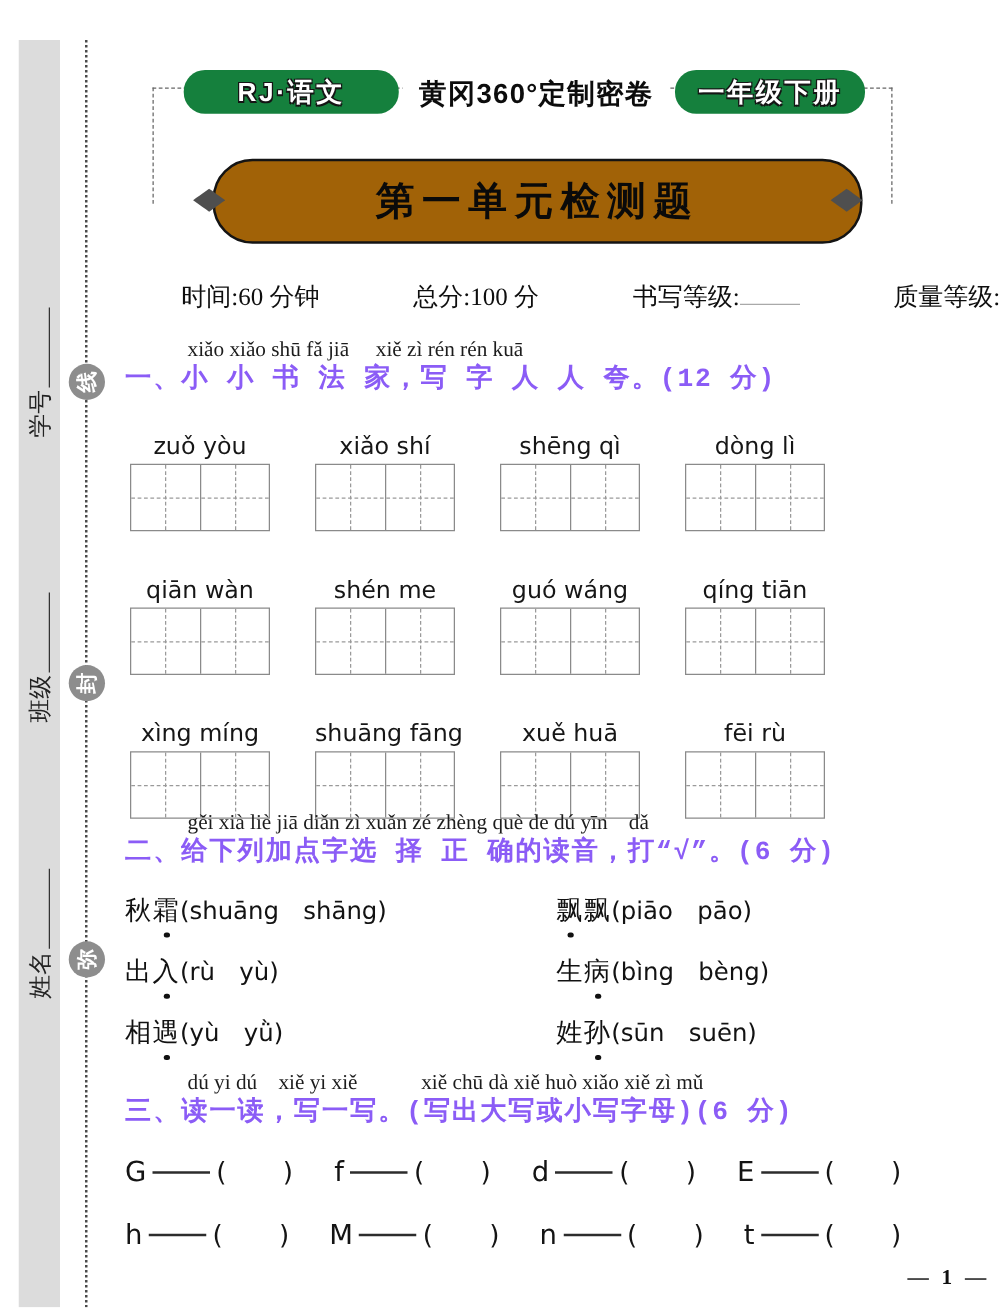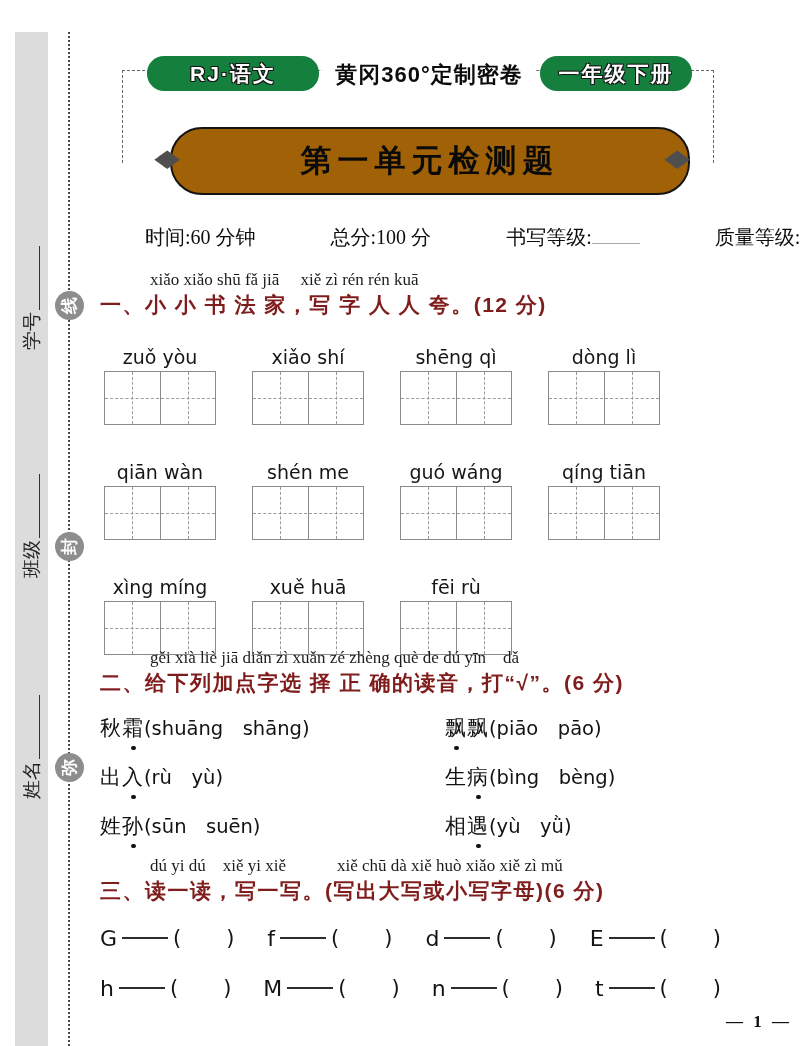--- a/index.html
+++ b/index.html
@@ -40,22 +40,22 @@
   
   .info{position:absolute;left:100px;top:224px;width:662px;display:flex;align-items:flex-end;
         font-size:20px;color:#0e0e0e;white-space:nowrap;}
   .info .seg{margin-right:30px;margin-left:45px;}
   .blank{display:inline-block;width:48px;height:16px;border-bottom:1.5px solid #a9a9a9;}
   .blank.wide{width:54px;}
 
   
   .pinyin{font-family:Liberation Serif, serif;font-size:17px;color:#1c1c1c;
           white-space:nowrap;line-height:20px;}
-  .sec-title{font-family:Liberation Sans, sans-serif;font-weight:bold;font-size:21px;
-             letter-spacing:1.5px;line-height:30px;color:#7f1d1d;white-space:nowrap;}
+  .sec-title{font-family:Liberation Mono, monospace;font-weight:bold;font-size:21px;
+             letter-spacing:1.5px;line-height:30px;color:#8b5cf6;white-space:nowrap;}
   .indent{margin-left:50px;}
 
   
   .s1{position:absolute;left:100px;top:270px;width:660px;}
   .s1-grid{display:grid;grid-template-columns:repeat(4,112px);column-gap:54px;row-gap:24px;
            margin-top:26px;margin-left:4px;gap:36px;}
   .word .py{height:22px;margin-bottom:3px;text-align:center;white-space:nowrap;
             font-family:"DejaVu Sans","Liberation Sans",sans-serif;font-size:19px;color:#161616;}
   .tianbox{position:relative;display:flex;width:112px;height:54px;border:1px solid #8a8a8a;box-sizing:border-box;background:#fff;}
   .tianbox .cell{position:relative;flex:1;}
@@ -195,20 +195,27 @@
           </div>
         </div>
       <div class="word">
           <div class="py">xìng míng</div>
           <div class="tianbox">
             <div class="cell"></div>
             <div class="cell"></div>
           </div>
         </div>
       <div class="word">
+          <div class="py">shuāng fāng</div>
+          <div class="tianbox">
+            <div class="cell"></div>
+            <div class="cell"></div>
+          </div>
+        </div>
+      <div class="word">
           <div class="py">xuě huā</div>
           <div class="tianbox">
             <div class="cell"></div>
             <div class="cell"></div>
           </div>
         </div>
       <div class="word">
           <div class="py">fēi rù</div>
           <div class="tianbox">
             <div class="cell"></div>
@@ -219,22 +226,22 @@
   </div>
 
   <div class="s2">
     <div class="pinyin indent">gěi xià liè jiā diǎn zì xuǎn zé zhèng què de dú yīn　dǎ</div>
     <div class="sec-title">二、给下列加点字选 择 正 确的读音，打“√”。(6 分)</div>
     <div class="s2-grid">
       <div class="s2-item"><span class="hz"><span>秋</span><span class="dotchar">霜</span><span></span></span><span class="opts">(shuāng　shāng)</span></div>
       <div class="s2-item"><span class="hz"><span></span><span class="dotchar">飘</span><span>飘</span></span><span class="opts">(piāo　pāo)</span></div>
       <div class="s2-item"><span class="hz"><span>出</span><span class="dotchar">入</span><span></span></span><span class="opts">(rù　yù)</span></div>
       <div class="s2-item"><span class="hz"><span>生</span><span class="dotchar">病</span><span></span></span><span class="opts">(bìng　bèng)</span></div>
+      <div class="s2-item"><span class="hz"><span>相</span><span class="dotchar">遇</span><span></span></span><span class="opts">(yù　yǜ)</span></div>
       <div class="s2-item"><span class="hz"><span>姓</span><span class="dotchar">孙</span><span></span></span><span class="opts">(sūn　suēn)</span></div>
-      <div class="s2-item"><span class="hz"><span>相</span><span class="dotchar">遇</span><span></span></span><span class="opts">(yù　yǜ)</span></div>
     </div>
   </div>
 
   <div class="s3">
     <div class="pinyin indent">dú yi dú　xiě yi xiě　　　xiě chū dà xiě huò xiǎo xiě  zì  mǔ</div>
     <div class="sec-title">三、读一读，写一写。(写出大写或小写字母)(6 分)</div>
     <div class="s3-row first">
       <div class="s3-item">
           <span class="letter">G</span>
           <span class="dash"></span>

